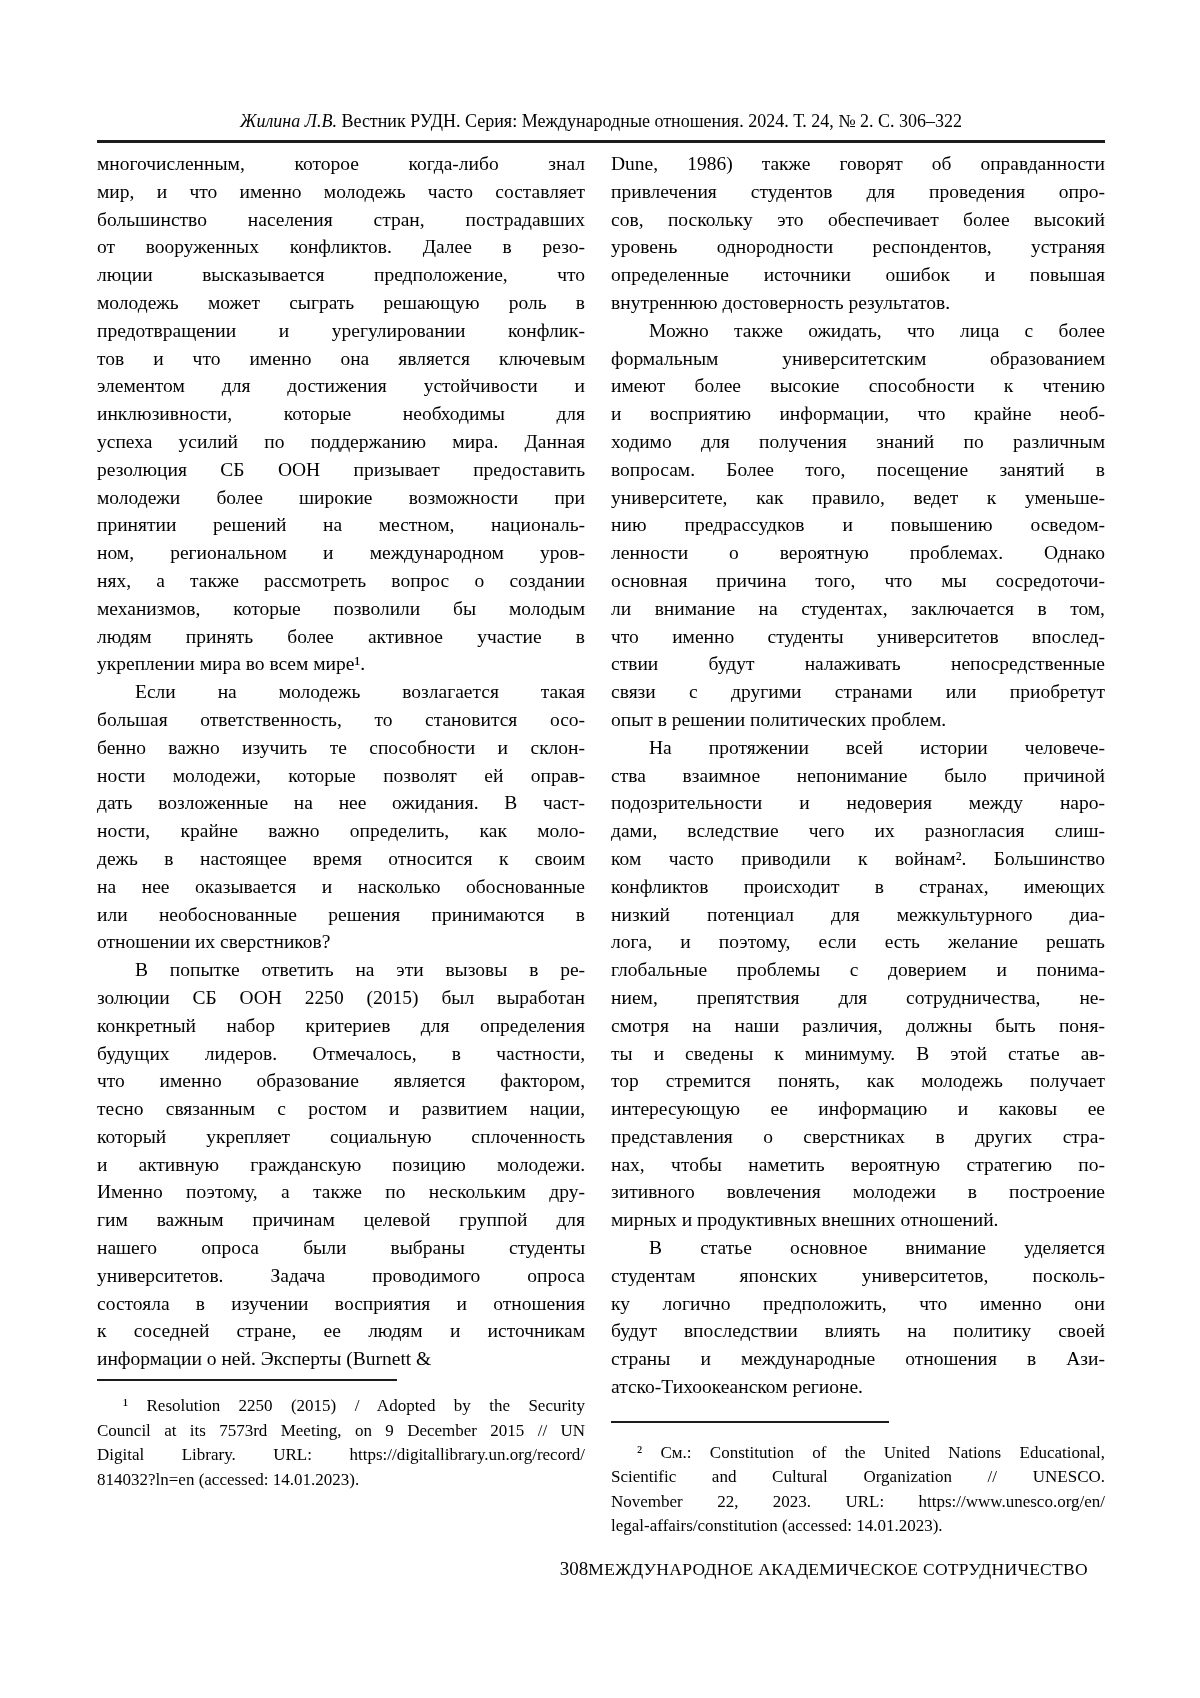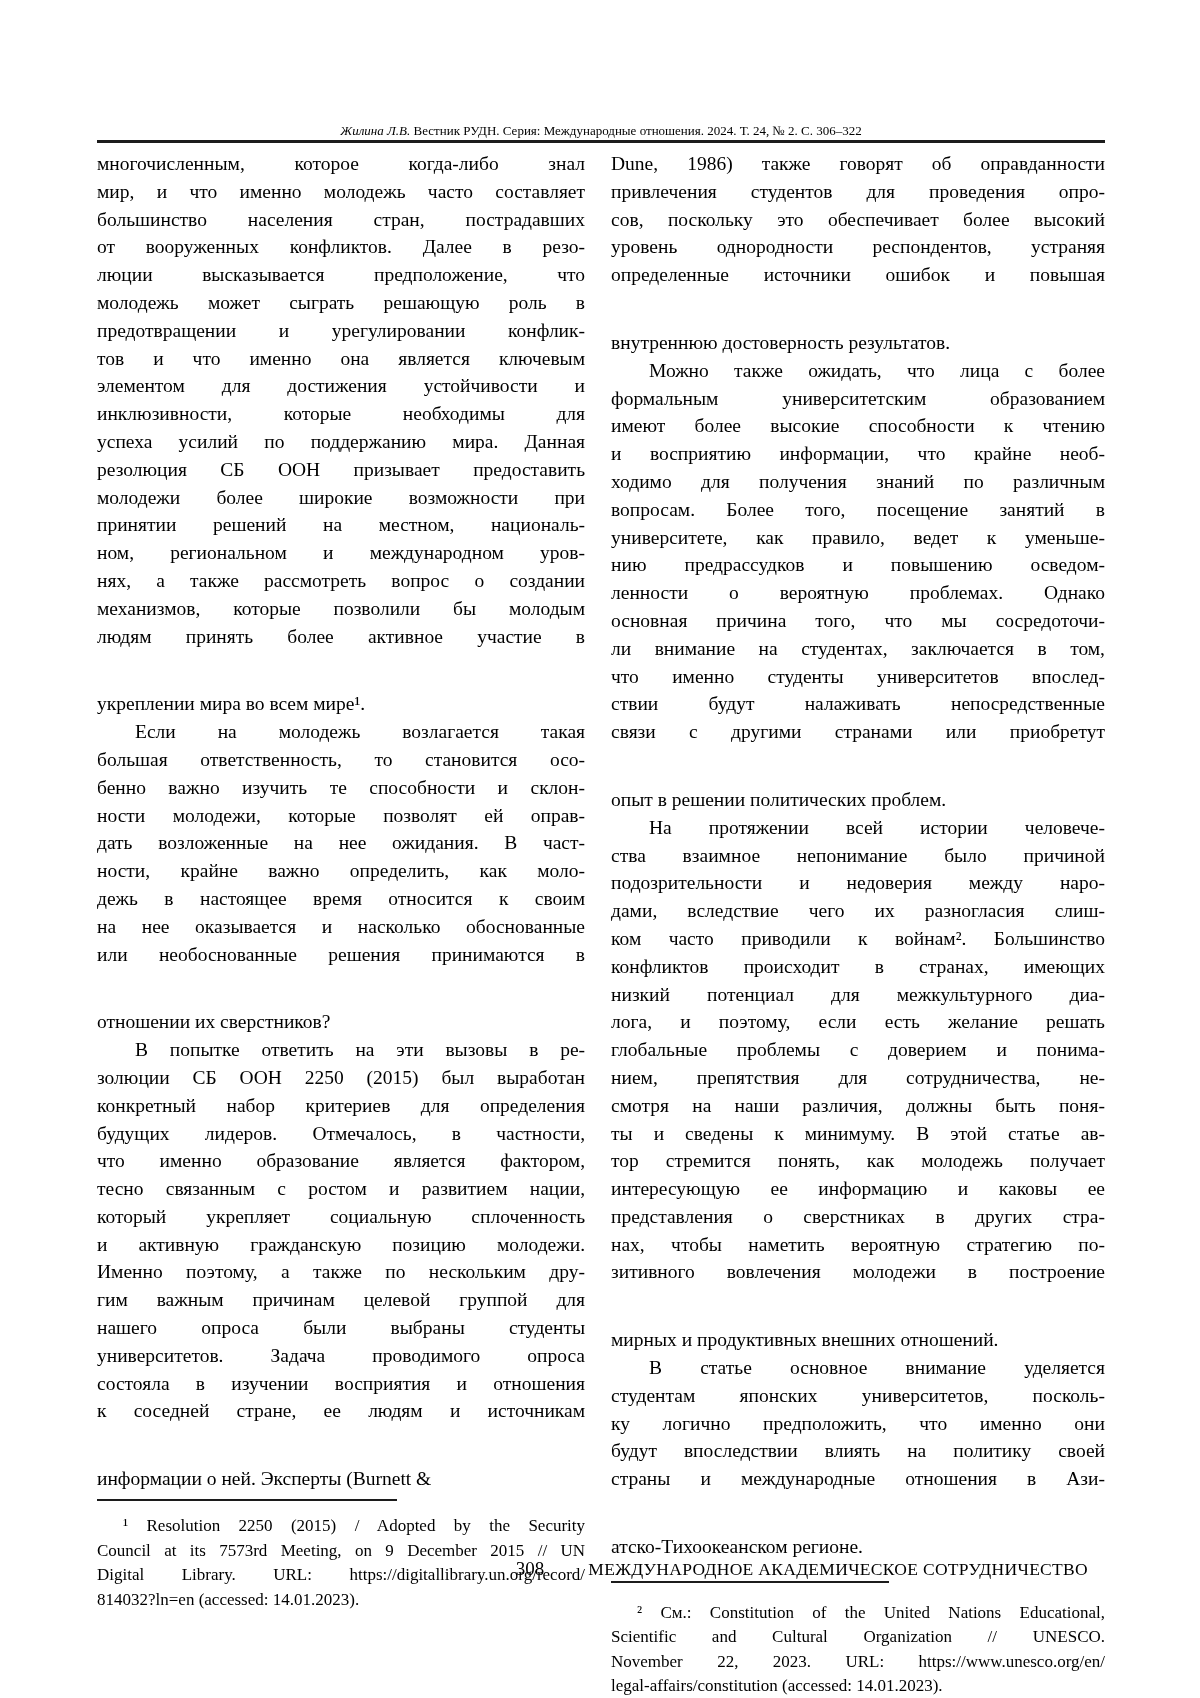--- a/index.html
+++ b/index.html
@@ -3,51 +3,51 @@
 <meta charset="utf-8">
 <style>
   html,body { margin:0; padding:0; background:#e8e8e8; }
   .page {
     position:relative; width:1200px; height:1698px; margin:0 auto;
     background:#ffffff; color:#000;
     font-family:"Liberation Serif","DejaVu Serif",serif;
     overflow:hidden;
   }
   .running-header {
-    position:absolute; top:120px; left:97px; width:1008px;
-    text-align:center; font-size:13px; line-height:22px; white-space:pre-wrap;
+    position:absolute; top:110px; left:97px; width:1008px;
+    text-align:center; font-size:18px; line-height:22px; white-space:pre-wrap;
   }
   .running-header .it { font-style:italic; }
   .header-rule {
     position:absolute; top:140px; left:97px; width:1008px; height:3px;
     background:#1c1c1c;
   }
   .content {
     position:absolute; top:150px; left:97px; width:1008px;
     display:flex; gap:26px;
     font-size:19.5px; line-height:27.8px;
   }
   .col-l { width:492px; }
   .col-r { width:498px; }
   .line { text-align:justify; text-align-last:justify; }
-  .line.plast { text-align-last:left;margin-top:40px; }
+  .line.plast { text-align-last:left; }
   .line.ind { text-indent:38px; }
   .footnote { margin-top:6px; }
   .col-r .footnote { margin-top:20px; }
   .fn-rule { width:300px; height:2px; background:#1c1c1c; margin-bottom:13px; }
   .col-r .fn-rule { width:278px; margin-bottom:18px; }
   .fn-line { font-size:17px; line-height:24.5px; text-align:justify; text-align-last:justify; }
   .fn-line.plast { text-align-last:left; }
   .fn-line.ind { text-indent:26px; }
   .running-footer {
     position:absolute; top:1558px; left:80px; width:1008px;
     display:flex; justify-content:flex-end; align-items:baseline;
   }
   .page-num { font-size:19px; }
-  .section-title { font-size:17.5px; letter-spacing:0.3px;margin-left:44px; }
+  .section-title { font-size:17.5px; letter-spacing:0.3px; }
 </style>
 </head>
 <body>
 
 <div class="page">
   <div class="running-header"><span class="it">Жилина Л.В.</span><span> Вестник РУДН. Серия: Международные отношения. 2024. Т. 24, № 2. С. 306–322</span></div>
   <div class="header-rule"></div>
 
   <div class="content">
     <div class="col col-l" id="col-left">

